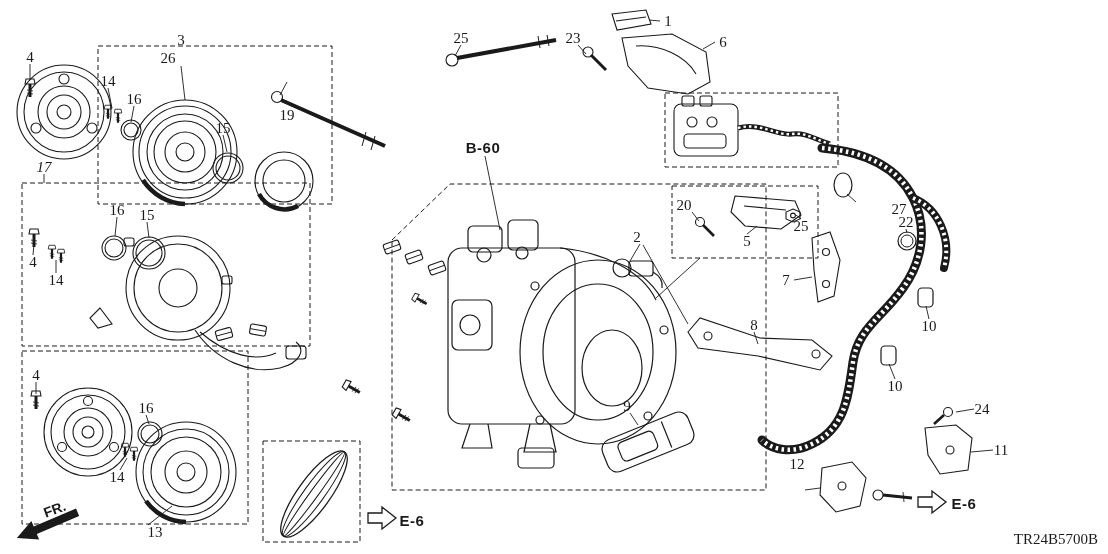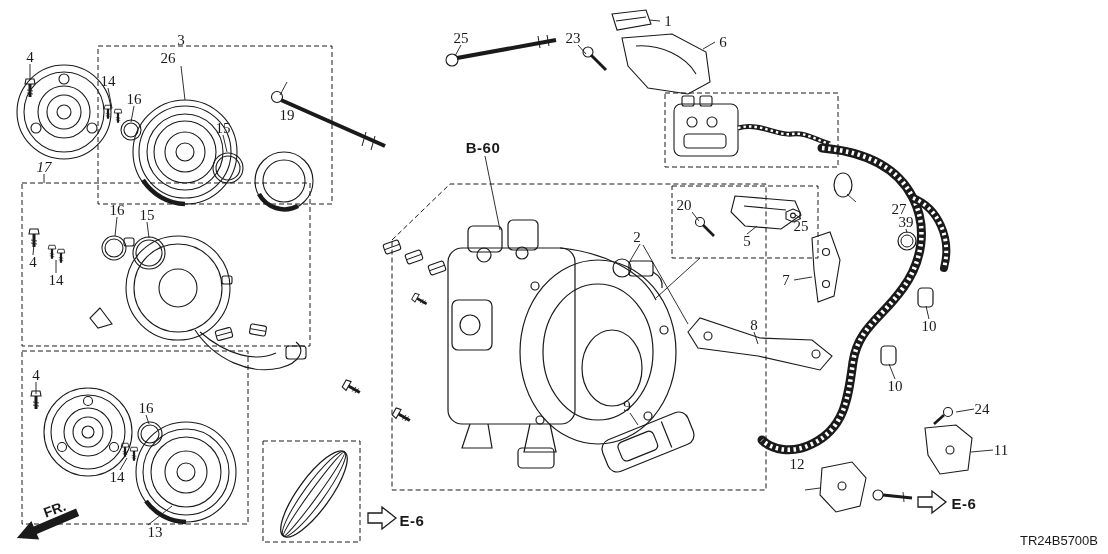--- a/index.html
+++ b/index.html
@@ -30,22 +30,22 @@
     font-family: Liberation Sans, sans-serif;
     font-weight: bold;
     font-size: 15px;
     letter-spacing: 0.5px;
     color: var(--ink);
     white-space: nowrap;
   }
   .diagram-code {
     position: absolute;
     right: 10px; bottom: 6px;
-    font-family: Liberation Sans, sans-serif;
-    font-size: 13px;
+    font-family: Liberation Serif, serif;
+    font-size: 15px;
     color: var(--ink);
   }
   .fr-label {
     position: absolute;
     left: 44px; top: 505px;
     font-family: "Liberation Sans", sans-serif;
     font-weight: bold;
     font-size: 14px;
     transform: rotate(-20deg);
     transform-origin: left center;
@@ -335,21 +335,21 @@
       <span class="callout" style="left: 44px; top: 167px; font-style: italic;">17</span>
       <span class="callout" style="left: 117px; top: 210px;">16</span>
       <span class="callout" style="left: 147px; top: 215px;">15</span>
       <span class="callout" style="left: 33px; top: 262px;">4</span>
       <span class="callout" style="left: 56px; top: 280px;">14</span>
       <span class="callout" style="left: 684px; top: 205px;">20</span>
       <span class="callout" style="left: 637px; top: 237px;">2</span>
       <span class="callout" style="left: 747px; top: 241px;">5</span>
       <span class="callout" style="left: 801px; top: 226px;">25</span>
       <span class="callout" style="left: 861px; top: 209px; margin-left: 38px;">27</span>
-      <span class="callout" style="left: 906px; top: 222px;">39</span>
+      <span class="callout" style="left: 906px; top: 222px;">22</span>
       <span class="callout" style="left: 786px; top: 280px;">7</span>
       <span class="callout" style="left: 754px; top: 325px;">8</span>
       <span class="callout" style="left: 929px; top: 326px;">10</span>
       <span class="callout" style="left: 895px; top: 386px;">10</span>
       <span class="callout" style="left: 36px; top: 375px;">4</span>
       <span class="callout" style="left: 146px; top: 408px;">16</span>
       <span class="callout" style="left: 627px; top: 406px;">9</span>
       <span class="callout" style="left: 982px; top: 409px;">24</span>
       <span class="callout" style="left: 1001px; top: 450px; font-family: Liberation Serif, serif;">11</span>
       <span class="callout" style="left: 117px; top: 477px;">14</span>

